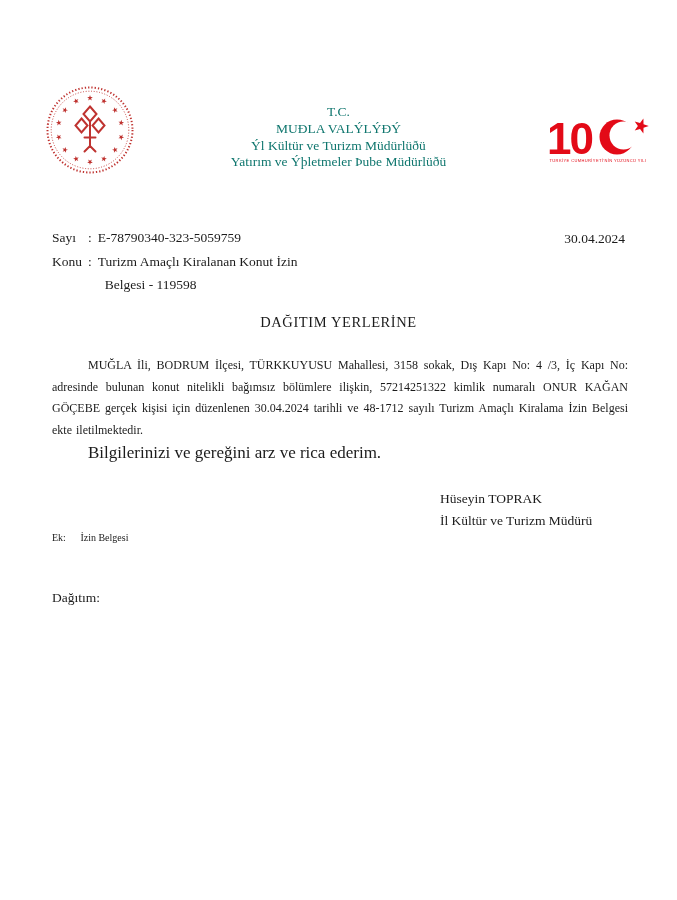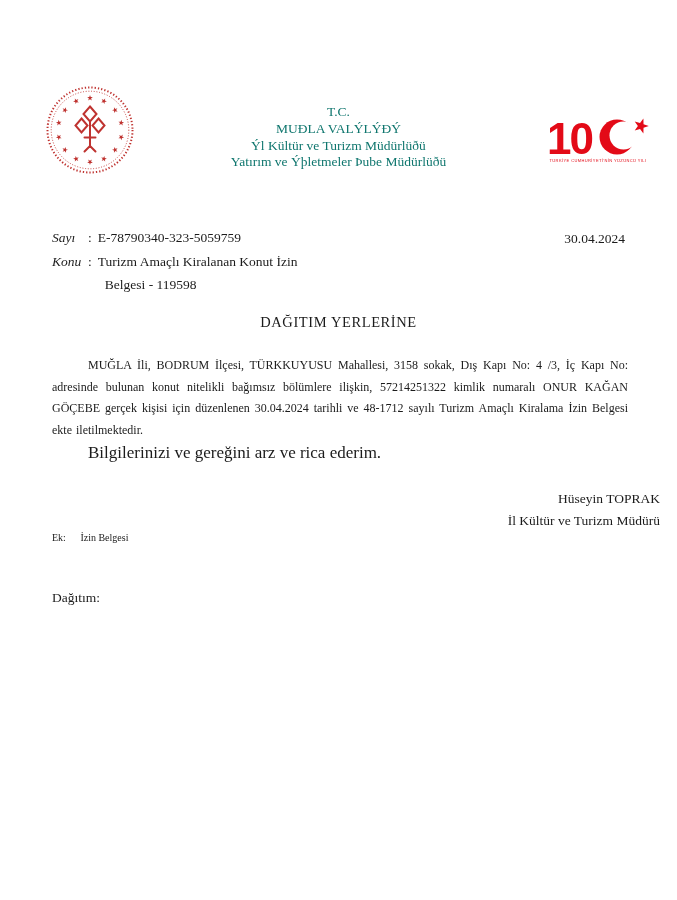--- a/index.html
+++ b/index.html
@@ -20,21 +20,21 @@
     position: absolute; top: 104px; left: 0; right: 0;
     text-align: center;
     font-size: 13.5px;
     line-height: 16.8px;
     color: #0f766e;
   }
   
   .meta { position: absolute; top: 230px; left: 52px; font-size: 13.5px; }
   .meta-row { display: flex; align-items: flex-start; line-height: 16px; }
   .meta-row + .meta-row { margin-top: 8px; }
-  .meta-label { width: 36px; font-style: italic; }
+  .meta-label { width: 36px; }
   .meta-colon { margin-right: 6px; }
   .meta-value { line-height: 22.5px; margin-top: -3px; }
   .meta-value .wrap2 { padding-left: 7px; }
   .letter-date {
     position: absolute; top: 231px; right: 52px;
     font-size: 13.5px;
   }
   
   .recipient-heading {
     position: absolute; top: 314px; left: 0; right: 0;
@@ -53,21 +53,21 @@
   }
   .closing-line {
     font-size: 17px;
     line-height: 21.6px;
     text-indent: 36px;
     margin-top: 1px;
   }
   
   .signature-block {
     position: absolute; top: 488px; left: 440px; width: 220px;
-    text-align: right;
+    text-align: left;
     font-size: 13.5px;
     line-height: 21.5px;
   }
   
   .attachment-row {
     position: absolute; top: 532px; left: 52px;
     font-size: 10px;
   }
   .attachment-row .att-label { margin-right: 12px; }
   .distribution-label {

